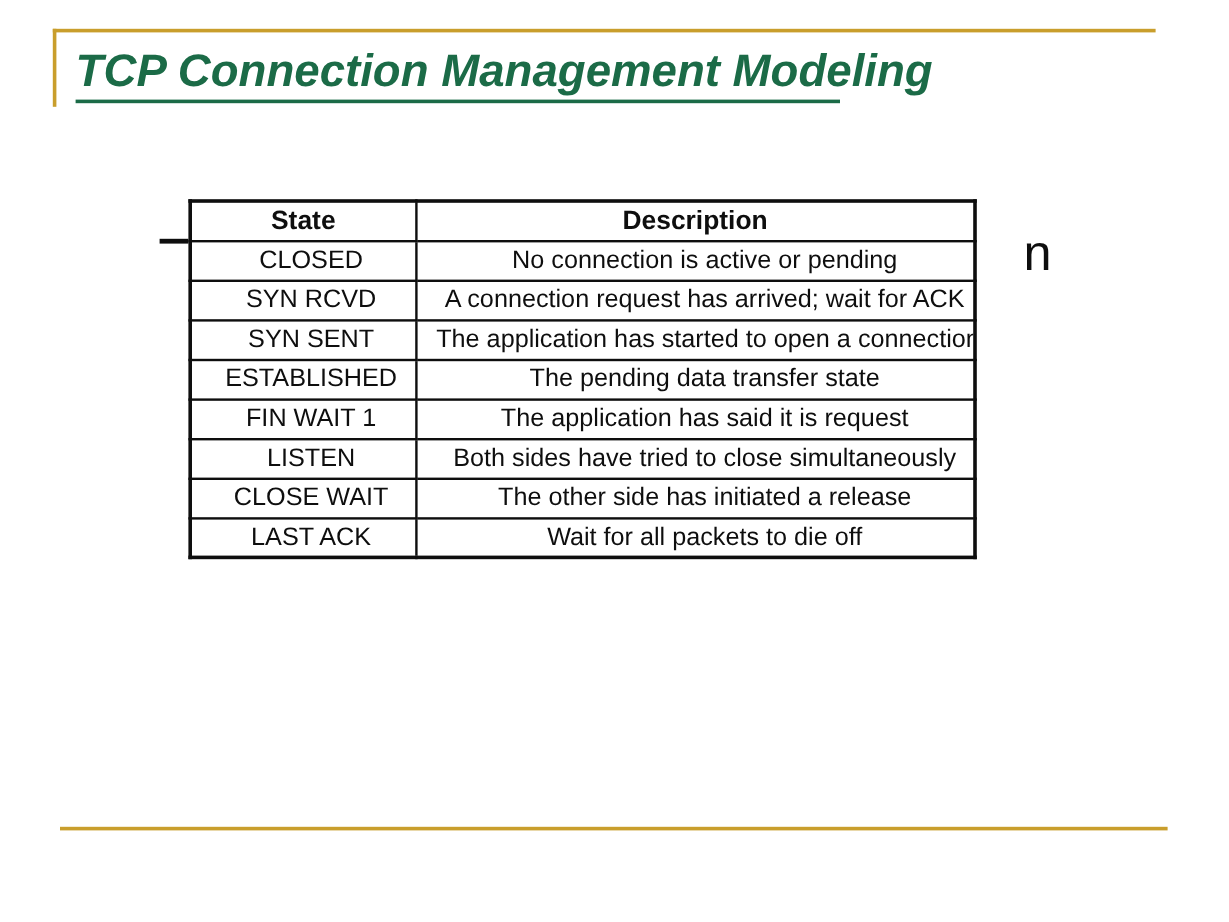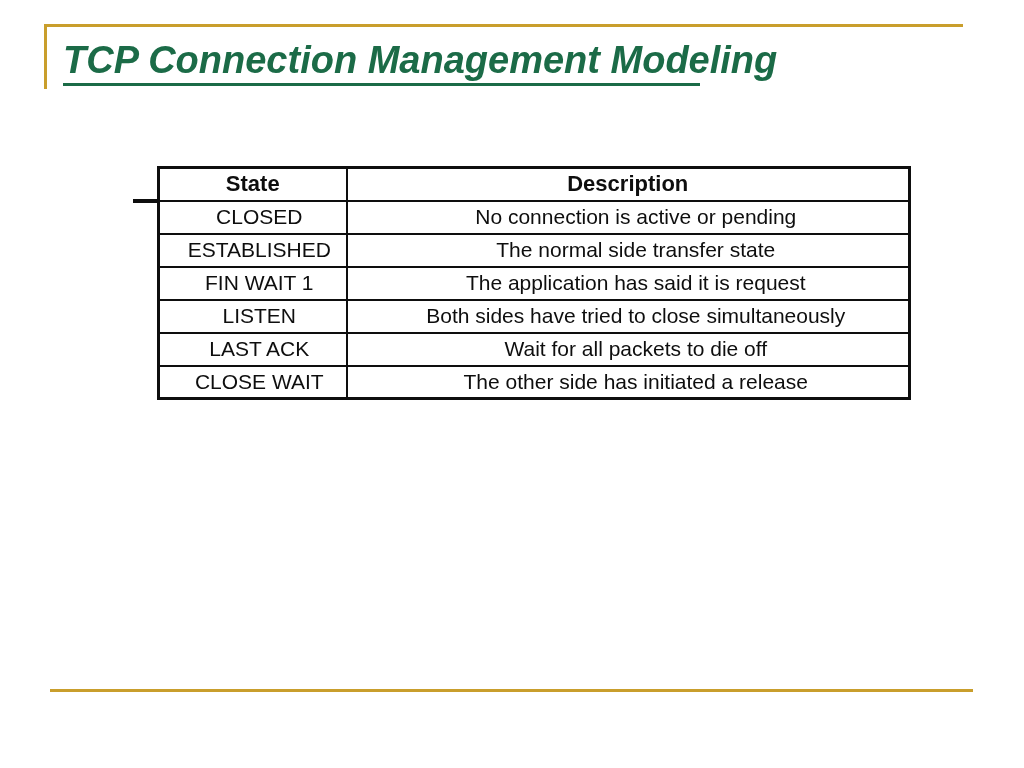--- a/index.html
+++ b/index.html
@@ -66,21 +66,21 @@
     line-height: 46px;
     color: var(--ink);
     z-index: 1;
   }
 
   
   table.state-table {
     position: absolute;
     left: 157px;
     top: 166px;
-    width: 754px;
+    width: 657px;
     border-collapse: collapse;
     table-layout: fixed;
     background: #ffffff;
     border: 3px solid var(--ink);
     z-index: 2;
   }
   .state-table col.c-state { width: 188px; }
   .state-table th, .state-table td {
     border: 2px solid var(--ink);
     color: var(--ink);
@@ -125,33 +125,41 @@
       <th>State</th>
       <th>Description</th>
     </tr>
   </thead>
   <tbody>
       <tr>
         <td>CLOSED</td>
         <td>No connection is active or pending</td>
       </tr>
       <tr>
+        <td>SYN RCVD</td>
+        <td>A connection request has arrived; wait for ACK</td>
+      </tr>
+      <tr>
+        <td>SYN SENT</td>
+        <td>The application has started to open a connection</td>
+      </tr>
+      <tr>
         <td>ESTABLISHED</td>
-        <td>The normal side transfer state</td>
+        <td>The pending data transfer state</td>
       </tr>
       <tr>
         <td>FIN WAIT 1</td>
         <td>The application has said it is request</td>
       </tr>
       <tr>
         <td>LISTEN</td>
         <td>Both sides have tried to close simultaneously</td>
       </tr>
       <tr>
+        <td>CLOSE WAIT</td>
+        <td>The other side has initiated a release</td>
+      </tr>
+      <tr>
         <td>LAST ACK</td>
         <td>Wait for all packets to die off</td>
-      </tr>
-      <tr>
-        <td>CLOSE WAIT</td>
-        <td>The other side has initiated a release</td>
       </tr>
     </tbody>
 </table>
 
 </body></html>

